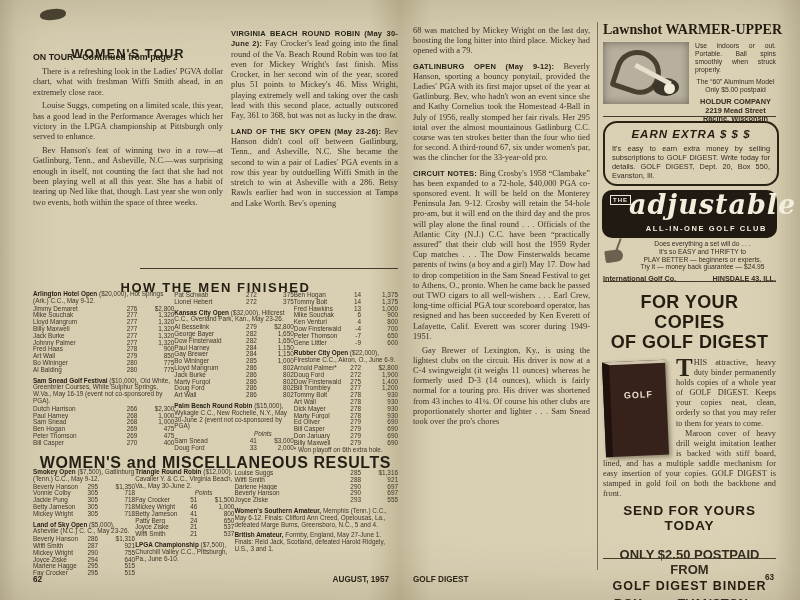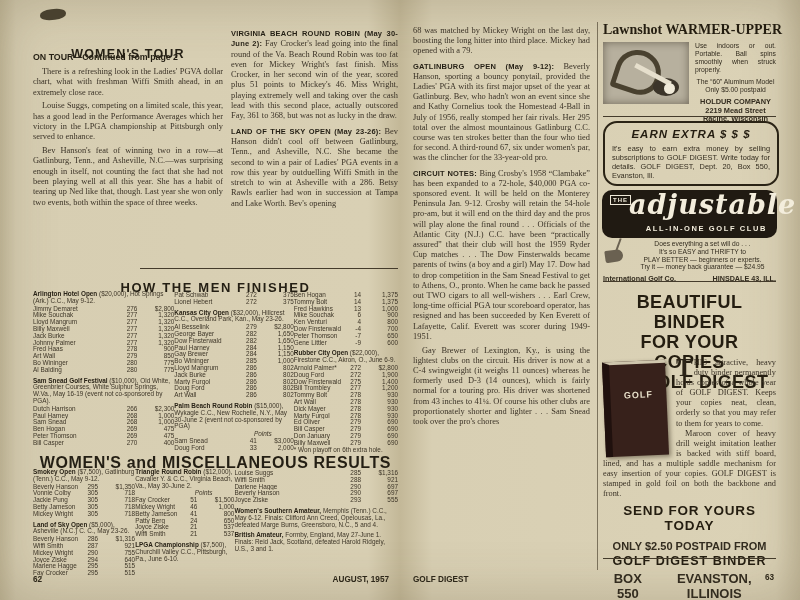--- a/index.html
+++ b/index.html
@@ -55,21 +55,21 @@
   .club-head{position:absolute;left:2px;bottom:2px;width:18px;height:12px;background:#6a6151;border-radius:2px 8px 8px 3px;transform:rotate(-8deg);}
   .club-shaft{position:absolute;left:14px;bottom:10px;width:2px;height:16px;background:#6a6151;transform:rotate(20deg);}
   .bind-head{font-weight:700;font-size:18px;line-height:20px;letter-spacing:.4px;text-align:center;color:#241d10;}
   #binder-body{font-family:"Liberation Serif",serif;font-size:8.3px;line-height:10.1px;text-align:justify;color:#3a3226;}
   #binder-book{float:left;width:56px;height:92px;background:#37211b;border-left:7px solid #20110e;border-top:3px solid #cfc6ad;margin:3px 9px 2px 1px;transform:rotate(-2.5deg);box-shadow:2px 2px 4px rgba(40,30,15,.45);position:relative;}
   #binder-book span{position:absolute;top:26px;left:0;right:0;text-align:center;color:#e8e0ca;font-family:"Liberation Sans",sans-serif;font-weight:700;font-size:9px;letter-spacing:1px;}
   .dropcap{float:left;font-size:25px;line-height:20px;font-weight:700;padding-right:1px;color:#2b2418;}
   #binder-body .bp2{text-indent:9px;margin:0;}
   #binder-body .bp1{margin:0;}
   #cta-title{font-weight:700;font-size:13.5px;letter-spacing:.8px;color:#241d10;}
-  #cta-price{font-weight:700;font-size:11px;margin-top:7px;}
+  #cta-price{font-weight:700;font-size:13px;margin-top:14px;}
   #cta-from{font-weight:700;font-size:12.5px;letter-spacing:1px;margin-top:2px;color:#241d10;}
   #cta-addr{display:flex;justify-content:flex-start;font-weight:700;font-size:13px;margin-top:3px;}
   .footer{font-family:"Liberation Sans",sans-serif;font-weight:700;font-size:8.2px;color:#2d2719;}
   #on-tour{font-family:"Liberation Sans",sans-serif;font-weight:700;font-size:8.8px;color:#241f14;}
   #smudge{width:26px;height:11px;background:#3b3322;border-radius:45%;opacity:.9;transform:rotate(-6deg);}
   .vrule{width:1px;background:rgba(62,52,34,.6);}
 </style>
 </head>
 <body>
 
@@ -691,21 +691,20 @@
       </div>
       <div id="adj-company">
         <span>International Golf Co.</span>
         <span>HINSDALE 43, ILL.</span>
       </div>
     </div>
 
     <div class="abs rule" style="left:0;top:281px;width:173px;"></div>
 
     <div class="abs" style="left:0;top:292px;width:173px;">
-      <div class="bind-head">BEAUTIFUL BINDER</div>
       <div class="bind-head">FOR YOUR COPIES</div>
       <div class="bind-head">OF GOLF DIGEST</div>
     </div>
 
     <div id="binder-body" class="abs" style="left:0;top:358px;width:173px;">
       <div id="binder-book">
           <span>GOLF</span>
         </div>
       <p class="bp1"><span class="dropcap">T</span><span>HIS attractive, heavy duty binder permanently holds copies of a whole year of GOLF DIGEST. Keeps your copies neat, clean, orderly so that you may refer to them for years to come.</span></p>
       <p class="bp2">Maroon cover of heavy drill weight imitation leather is backed with stiff board, lined, and has a multiple saddle mechanism for easy insertion of your copies. GOLF DIGEST is stamped in gold foil on both the backbone and front.</p>

